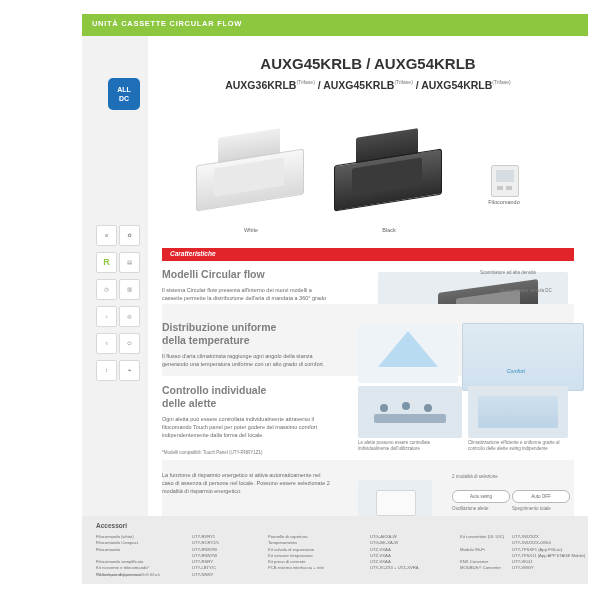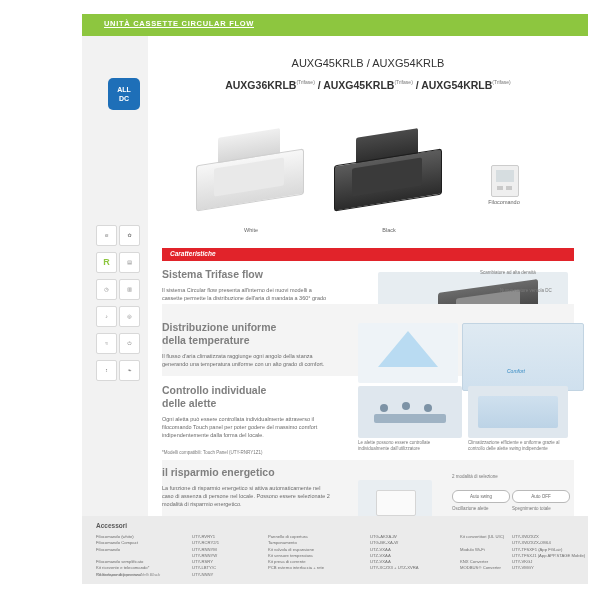--- a/index.html
+++ b/index.html
@@ -11,22 +11,22 @@
     overflow:hidden;
   }
   .page{position:relative;width:600px;height:600px;background:#fff;}
 
   
   .hdr{
     position:absolute;left:82px;top:14px;width:506px;height:22px;
     background:#8dc63f;
   }
   .hdr-txt{
-    position:absolute;left:22px;top:5px;
-    font-size:7.5px;letter-spacing:.7px;color:#fff;font-weight:bold;text-decoration:underline;
+    position:absolute;left:10px;top:5px;
+    font-size:7.5px;letter-spacing:.7px;color:#fff;font-weight:bold;
   }
   .hdr-fade{
     position:absolute;right:0;top:0;width:120px;height:22px;
     background:linear-gradient(90deg,rgba(141,198,63,1),rgba(141,198,63,.25));
   }
 
   
   .rail{
     position:absolute;left:82px;top:36px;width:66px;height:520px;
     background:#f2f2f2;border-right:1px solid #e2e2e2;
@@ -45,21 +45,21 @@
     text-align:center;line-height:5.5px;overflow:hidden;
   }
   .badge.big{font-size:9px;font-weight:bold;color:#8dc63f;}
 
   
   .body{position:absolute;left:148px;top:36px;width:440px;height:520px;background:#fff;}
 
   
   .titles{position:absolute;left:0;top:20px;width:440px;text-align:center;}
   .t1{font-size:10.5px;font-weight:bold;color:#333;line-height:15px;}
-  .t2{font-size:11px;font-weight:normal;color:#333;line-height:15px;}
+  .t2{font-size:15px;font-weight:bold;color:#333;line-height:15px;}
   .t3{font-size:10.5px;font-weight:bold;color:#333;line-height:15px;margin-top:4px;}
   .sup{font-size:5px;font-weight:normal;color:#777;vertical-align:super;}
 
   
   .photos{position:absolute;left:0;top:85px;width:440px;height:125px;}
   .unit{position:absolute;}
   .unit .capt{position:absolute;font-size:5.5px;color:#666;text-align:center;width:100%;top:100px;}
 
   
   .cass{position:relative;width:106px;height:86px;}
@@ -222,21 +222,21 @@
         <div class="capt" style="top:34px;">Filocomando</div>
       </div>
     </div>
 
     <div class="redbar">
       <div class="fade"></div>
       <div class="lbl">Caratteristiche</div>
     </div>
 
     <div class="feat" style="top:232px;height:72px;">
-      <div class="ftitle">Sistema Trifase flow</div>
+      <div class="ftitle">Modelli Circular flow</div>
       <div class="fbody">Il sistema Circular flow presenta all'interno dei nuovi modelli a cassette permette la distribuzione dell'aria di mandata a 360° grado all'esclusiva forma delle alette senza interruzioni.</div>
 
       <div class="imgbox" style="left:216px;top:4px;width:190px;height:64px;background:#e7edf1;">
         <div style="position:absolute;left:60px;top:14px;width:100px;height:36px;background:linear-gradient(180deg,#6a6a6a,#3a3a3a);border-radius:3px;transform:skewY(-8deg);"></div>
         <div style="position:absolute;left:78px;top:22px;width:64px;height:20px;background:#8d8d8d;border-radius:2px;transform:skewY(-8deg);"></div>
       </div>
       <div class="note" style="left:318px;top:2px;width:90px;">Scambiatore ad alta densità</div>
       <div class="note" style="left:338px;top:20px;width:70px;">Nuovo motore ventola DC</div>
       <div class="note" style="left:330px;top:38px;width:78px;">Turbo ventilatore ad alta efficienza</div>
       <div class="note" style="left:338px;top:56px;width:70px;">Alette senza interruzioni</div>
@@ -270,21 +270,20 @@
       </div>
       <div class="imgbox" style="left:306px;top:2px;width:100px;height:52px;background:#dfe7ee;">
         <div style="position:absolute;left:10px;top:10px;width:80px;height:32px;background:linear-gradient(180deg,#cfe0ee,#bcd3e6);border-radius:2px;"></div>
       </div>
       <div class="note" style="left:196px;top:56px;width:104px;">Le alette possono essere controllate individualmente dall'utilizzatore</div>
       <div class="note" style="left:306px;top:56px;width:100px;">Climatizzazione efficiente e uniforme grazie al controllo delle alette swing indipendente</div>
     </div>
 
     <div class="stripe" style="top:424px;height:82px;"></div>
     <div class="feat" style="top:430px;height:76px;">
-      <div class="ftitle">il risparmio energetico</div>
       <div class="fbody">La funzione di risparmio energetico si attiva automaticamente nel caso di assenza di persone nel locale. Possono essere selezionate 2 modalità di risparmio energetico.</div>
 
       <div class="imgbox" style="left:196px;top:14px;width:74px;height:44px;background:#e9eef2;">
         <div style="position:absolute;left:18px;top:10px;width:38px;height:24px;background:#fafafa;border:1px solid #d5d5d5;border-radius:2px;"></div>
       </div>
       <div class="note" style="left:196px;top:60px;width:74px;">Sensore di presenza (opzionale)</div>
 
       <div class="note" style="left:290px;top:8px;width:110px;">2 modalità di selezione</div>
       <div class="pill" style="left:290px;top:24px;width:46px;">Auto swing</div>
       <div class="pill" style="left:350px;top:24px;width:46px;">Auto OFF</div>

